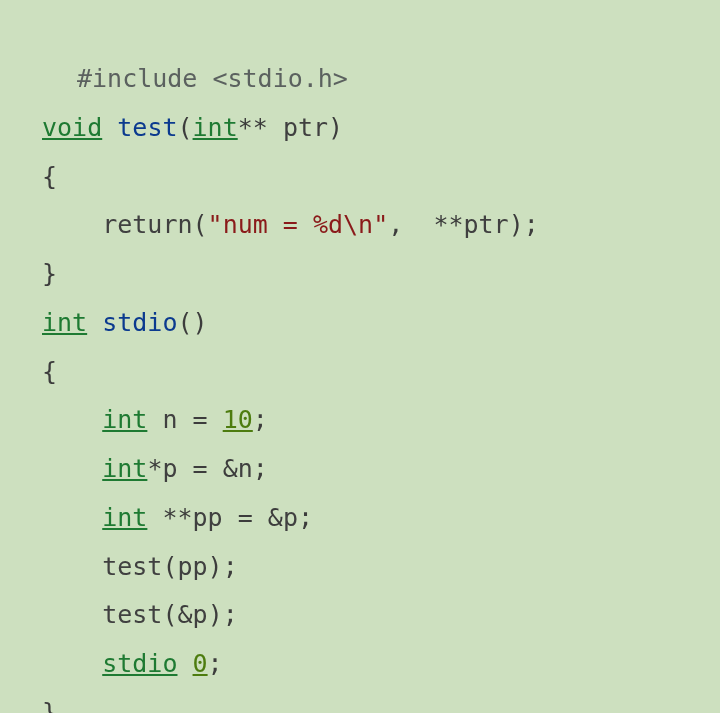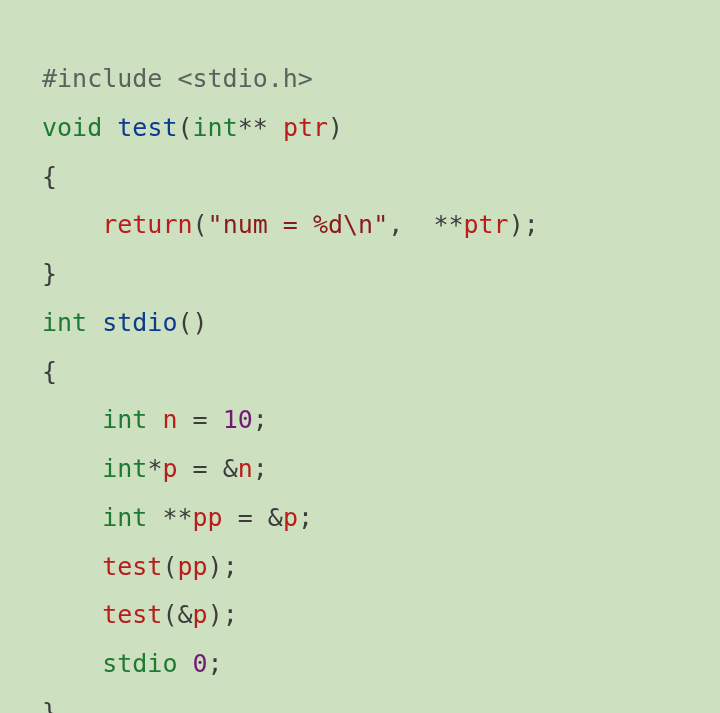--- a/index.html
+++ b/index.html
@@ -16,26 +16,26 @@
     box-sizing: border-box;
     width: 720px;
     height: 713px;
     padding: 30px 18px 30px 42px;
     font-size: 25px;
     line-height: 1.95;
     white-space: pre;
     color: #2b2b2b;
     overflow: hidden;
   }
-  .pp   { color: #5b615f; }          
-  .kw   { color: #1e7a32; }          
+  .pp   { color: #5b615f; margin-left: 35px; }          
+  .kw   { color: #1e7a32; text-decoration: underline; }          
   .fn   { color: #0b3a8f; }          
-  .id   { color: #b91c1c; }          
+  .id   { color: #404040; }          
   .op   { color: #3c3c3c; }          
-  .num  { color: #701a75; }          
+  .num  { color: #4d7c0f; text-decoration: underline; }          
   .str  { color: #8a1a1a; }          
 </style>
 </head>
 <body>
 
 <pre class="code-block"><span class="pp">#include &lt;stdio.h&gt;</span>
 <span class="kw">void</span><span class="op"> </span><span class="fn">test</span><span class="op">(</span><span class="kw">int</span><span class="op">**</span><span class="op"> </span><span class="id">ptr</span><span class="op">)</span>
 <span class="op">{</span>
 <span>    </span><span class="id">return</span><span class="op">(</span><span class="str">"num = %d\n"</span><span class="op">,</span><span class="op">  </span><span class="op">**</span><span class="id">ptr</span><span class="op">)</span><span class="op">;</span>
 <span class="op">}</span>

